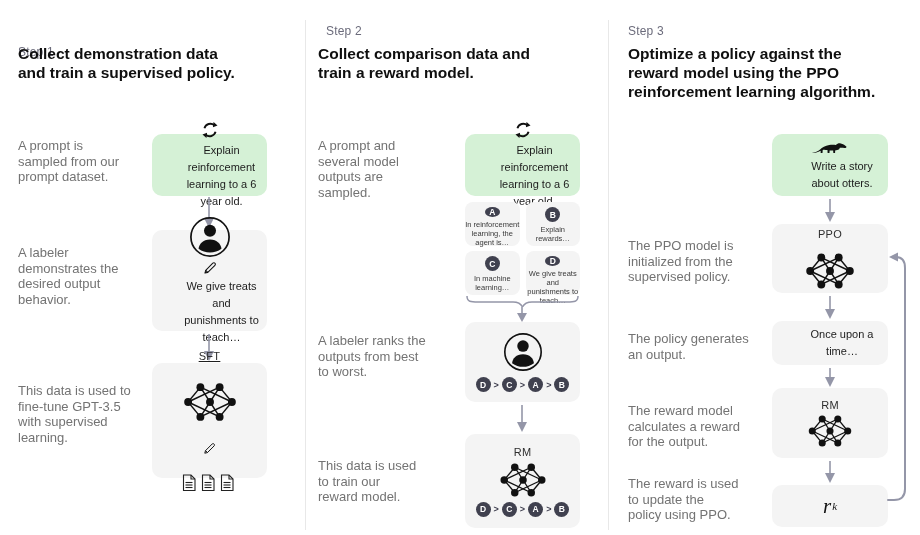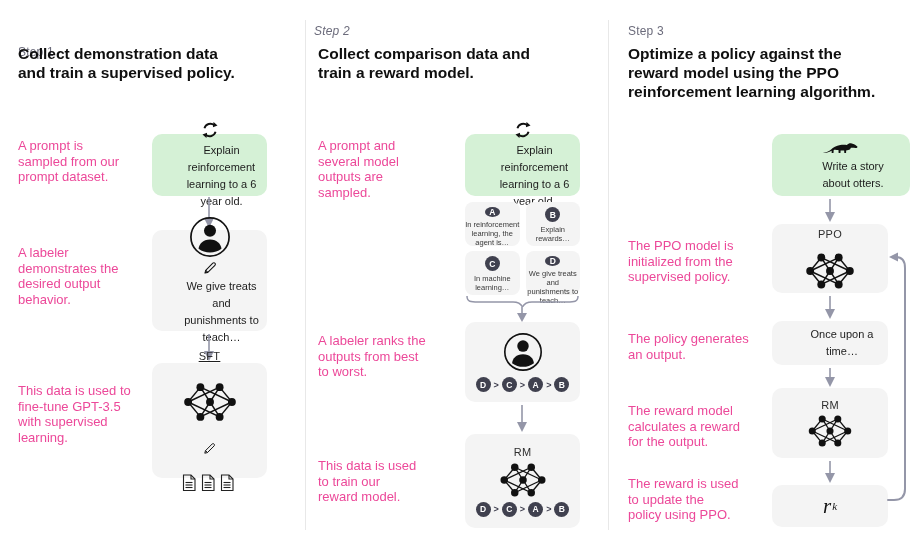--- a/index.html
+++ b/index.html
@@ -4,21 +4,21 @@
 <style>
   html,body{margin:0;padding:0;background:#fff;}
   .canvas{
     position:relative;width:920px;height:535px;background:#fff;overflow:hidden;
     font-family:"Liberation Sans", sans-serif;color:#1f1f1f;
   }
   .divider{position:absolute;top:20px;height:510px;width:1px;background:var(--divider,#e8e8e8);}
   .abs{position:absolute;}
   .step-label{font-size:12px;color:var(--steplabel,#6b6b7b);letter-spacing:.2px;}
   .step-title{font-size:15.5px;font-weight:bold;color:#0f0f0f;line-height:19px;white-space:pre-line;}
-  .caption{font-size:13px;line-height:15.5px;color:#ec4899;white-space:pre-line;}
+  .caption{font-size:13px;line-height:15.5px;color:#737373;white-space:pre-line;}
   .pbox{background:var(--prompt_green,#d5f1d6);border-radius:10px;display:flex;flex-direction:column;
         align-items:center;justify-content:center;gap:3px;text-align:center;}
   .gbox{background:var(--box_gray,#f4f4f4);border-radius:10px;display:flex;flex-direction:column;
         align-items:center;justify-content:center;text-align:center;}
   .boxtext{font-size:11px;line-height:17px;color:#1c1c1c;white-space:pre-line;margin-left:24px;}
   .modlabel{font-size:11px;color:#2e2e2e;letter-spacing:.3px;}
   .outgrid{display:grid;grid-template-columns:1fr 1fr;grid-template-rows:44px 44px;gap:5px 6px;}
   .obox{background:var(--box_gray,#f4f4f4);border-radius:8px;display:flex;flex-direction:column;
         align-items:center;padding-top:5px;gap:3px;}
   .oletter{width:15px;height:15px;border-radius:50%;background:var(--badge_dark,#40414f);color:#fff;
@@ -155,21 +155,21 @@
               <path d="M9,1 v4 h4"></path>
             <line x1="3.5" y1="8.5" x2="10.5" y2="8.5"></line>
               <line x1="3.5" y1="11" x2="10.5" y2="11"></line>
               <line x1="3.5" y1="13.5" x2="10.5" y2="13.5"></line>
           </g>
         </g>
       </svg>
     </span>
   </div>
 
-  <div class="abs step-label" style="left:314px;top:24px;font-style:italic;">Step 2</div>
+  <div class="abs step-label" style="left:326px;top:24px;">Step 2</div>
   <div class="abs step-title" style="left:318px;top:44px;width:250px;">Collect comparison data and
 train a reward model.</div>
 
   <div class="abs caption" style="left:318px;top:138px;width:120px;">A prompt and
 several model
 outputs are
 sampled.</div>
   <div class="abs caption" style="left:318px;top:333px;width:130px;">A labeler ranks the
 outputs from best
 to worst.</div>
@@ -296,21 +296,21 @@
 supervised policy.</div>
   <div class="abs caption" style="left:628px;top:331px;width:145px;">The policy generates
 an output.</div>
   <div class="abs caption" style="left:628px;top:403px;width:140px;">The reward model
 calculates a reward
 for the output.</div>
   <div class="abs caption" style="left:628px;top:476px;width:135px;">The reward is used
 to update the
 policy using PPO.</div>
 
-  <div class="abs pbox" style="left:772px;top:134px;width:138px;height:62px;">
+  <div class="abs pbox" style="left:772px;top:134px;width:116px;height:62px;">
     <span>
       <svg width="38" height="16" viewBox="0 0 48 20" fill="#111">
         <path d="M1,17.5 C5,17 9,15 11.5,13 C14,10.8 18,8.2 23,7.4 C26,6.9 29,7 31.5,7.4 C33,5.6 35.5,4.9 37.5,5.5 C40.5,6.3 43.5,7.9 44.6,9.4 C45.3,10.4 44.3,11.3 42.5,11.3 C40.5,11.3 38.5,10.9 36.5,11.1 L35.5,12.9 C34,13.9 32,14.3 30.5,14.3 L30.4,17.5 L28.2,17.5 L28,14.4 L23.5,14.4 L23.3,17.5 L21,17.5 L20.8,13.9 C18.5,13.6 16.5,13.1 14.8,13.7 L14.5,17.5 L12.2,17.5 L12.2,14.6 C8.5,16.4 4.5,17.6 1,17.5 Z"></path>
       </svg>
     </span>
     <div class="boxtext">Write a story
 about otters.</div>
   </div>
 
   <svg class="abs" style="left:824px;top:199px;" width="12" height="23" viewBox="0 0 12 23">

